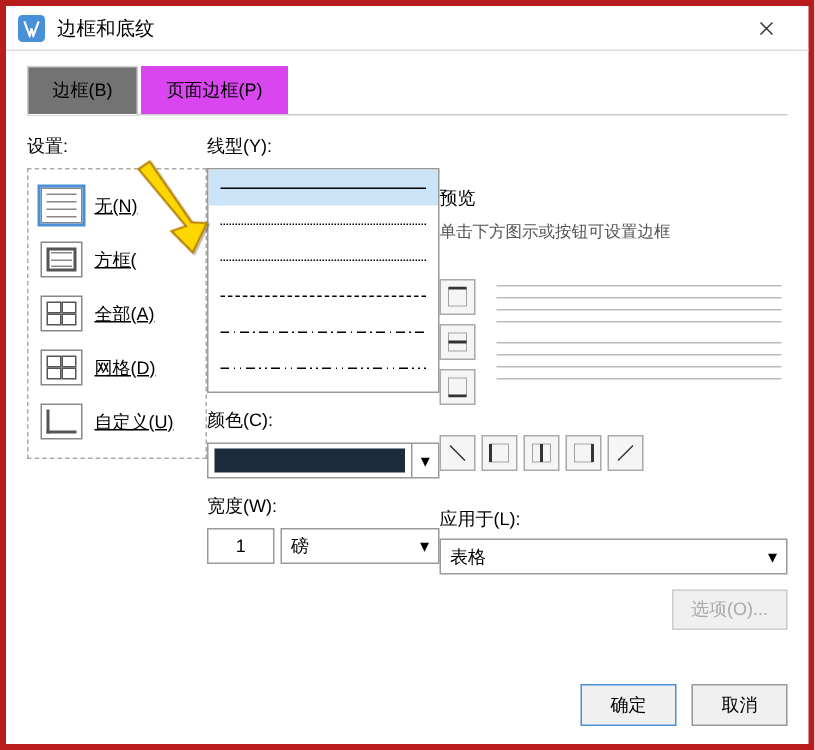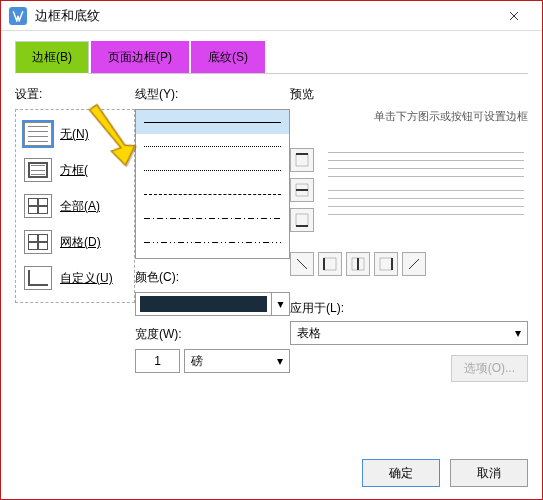--- a/index.html
+++ b/index.html
@@ -1,30 +1,30 @@
 <!DOCTYPE html>
 <html><head>
 <meta charset="utf-8">
 <style>
 * { box-sizing: border-box; margin: 0; padding: 0; font-family: "Microsoft YaHei", sans-serif; font-size: 12px; }
 body { background: #f0f0f0; width: 543px; height: 500px; }
-.window { width: 543px; height: 500px; background: #fff; border: 1px solid #b91c1c; position: relative; }
+.window { width: 543px; height: 500px; background: #fff; border: 4px solid #b91c1c; position: relative; }
 .titlebar { height: 30px; display: flex; align-items: center; padding: 0 8px; border-bottom: 1px solid #ddd; }
 .app-icon { width: 18px; height: 18px; background: #4a90d9; border-radius: 3px; margin-right: 8px; display: flex; align-items: center; justify-content: center; }
 .app-icon svg { width: 12px; height: 12px; }
 .title { flex: 1; font-size: 13px; }
 .close-btn { width: 40px; height: 30px; display: flex; align-items: center; justify-content: center; cursor: pointer; }
 .inner { padding: 10px 14px; }
 .tabs { display: flex; border-bottom: 1px solid #ccc; }
 .tab { padding: 7px 16px; border: 1px solid transparent; cursor: pointer; background: #d946ef; margin-right: 2px; border-bottom: none; }
-.tab.active { background: #84cc16; border-color: #ccc; border-bottom: 1px solid #fff; margin-bottom: -1px; text-align: right; }
+.tab.active { background: #737373; border-color: #ccc; border-bottom: 1px solid #fff; margin-bottom: -1px; text-align: right; }
 .content { display: flex; padding-top: 12px; }
 .col1 { width: 120px; }
 .col2 { width: 155px; }
-.col3 { flex: 1; }
+.col3 { flex: 1; margin-top: 35px; }
 .section-label { margin-bottom: 6px; display: block; }
 .setting-list { border: 1px dashed #aaa; padding: 6px 4px; }
 .setting-item { display: flex; align-items: center; padding: 6px 4px; cursor: pointer; gap: 8px; text-decoration: underline; }
 .setting-icon { width: 28px; height: 24px; border: 1px solid #888; background: #fff; display: inline-flex; align-items: center; justify-content: center; flex-shrink: 0; }
 .setting-item.selected .setting-icon { outline: 2px solid #4a90d9; }
 .icon-lines { width: 20px; height: 16px; display: flex; flex-direction: column; justify-content: space-between; }
 .icon-lines span { height: 1px; background: #888; }
 .icon-lines.border-all { border: 2px solid #555; padding: 1px; }
 .icon-grid { width: 20px; height: 16px; display: grid; grid-template: 1fr 1fr / 1fr 1fr; }
 .icon-grid span { border: 1px solid #555; }
@@ -41,33 +41,33 @@
 .line-dashed { width: 100%; border-top: 1px dashed #000; }
 .line-dashdot { width: 100%; height: 1px; background-image: repeating-linear-gradient(to right, #000 0 6px, transparent 6px 9px, #000 9px 10px, transparent 10px 13px); }
 .line-dashdotdot { width: 100%; height: 1px; background-image: repeating-linear-gradient(to right, #000 0 6px, transparent 6px 9px, #000 9px 10px, transparent 10px 13px, #000 13px 14px, transparent 14px 17px); }
 .field { margin-top: 10px; }
 .color-picker { width: 100%; height: 24px; border: 1px solid #999; display: flex; align-items: center; cursor: pointer; }
 .color-swatch { flex: 1; height: 16px; margin: 0 4px; background: #1a2b3c; }
 .dropdown-arrow { width: 18px; text-align: center; border-left: 1px solid #999; height: 100%; display: flex; align-items: center; justify-content: center; }
 .width-row { display: flex; gap: 4px; }
 .width-input { width: 45px; height: 24px; border: 1px solid #999; text-align: center; padding: 0 4px; display: flex; align-items: center; justify-content: center; }
 .width-unit { flex: 1; height: 24px; border: 1px solid #999; display: flex; align-items: center; padding: 0 6px; cursor: pointer; }
-.preview-hint { font-size: 11px; color: #555; margin: 4px 0 10px; text-align: right; }
+.preview-hint { font-size: 11px; color: #555; margin: 4px 0 10px; }
 .preview-area { display: flex; gap: 10px; margin-top: 24px; }
 .preview-side-btns { display: flex; flex-direction: column; gap: 6px; }
 .pbtn { width: 24px; height: 24px; border: 1px solid #aaa; background: #f5f5f5; display: flex; align-items: center; justify-content: center; cursor: pointer; }
 .preview-doc { flex: 1; }
 .preview-lines { height: 32px; display: flex; flex-direction: column; justify-content: space-around; padding: 0 4px; margin-bottom: 6px; }
 .preview-lines span { height: 1px; background: #bbb; }
 .preview-bottom-btns { display: flex; gap: 4px; margin-top: 20px; justify-content: flex-start; }
 .applyto { margin-top: 24px; }
 .select-box { width: 100%; height: 24px; border: 1px solid #999; display: flex; align-items: center; padding: 0 6px; cursor: pointer; margin-top: 4px; }
 .options-btn { float: right; margin-top: 10px; padding: 4px 12px; border: 1px solid #ccc; background: #f0f0f0; color: #aaa; cursor: default; }
 .footer { position: absolute; bottom: 12px; right: 14px; display: flex; gap: 10px; }
-.footer button { width: 78px; height: 28px; border: 1px solid #999; background: #f0f0f0; cursor: pointer; }
+.footer button { width: 64px; height: 28px; border: 1px solid #999; background: #f0f0f0; cursor: pointer; }
 .footer button.primary { border: 1px solid #4a90d9; }
 .arrow-annotation { position: absolute; left: 80px; top: 98px; pointer-events: none; z-index: 10; }
 </style>
 </head>
 <body>
 
 <div class="window">
   <div class="titlebar">
     <div class="app-icon">
       <svg viewBox="0 0 10 10">
@@ -79,21 +79,20 @@
       <svg width="10" height="10" viewBox="0 0 10 10">
           <path d="M1 1 L9 9 M9 1 L1 9" stroke="#333" stroke-width="1"></path>
         </svg>
     </div>
   </div>
 
   <div class="inner">
     <div class="tabs">
       <div class="tab active">边框(B)</div>
       <div class="tab">页面边框(P)</div>
-      <div class="tab">底纹(S)</div>
     </div>
 
     <div class="content">
 
       <div class="col1">
         <span class="section-label">设置:</span>
         <div class="setting-list">
           <div class="setting-item selected">
             <span class="setting-icon">
                 <span class="icon-lines">

